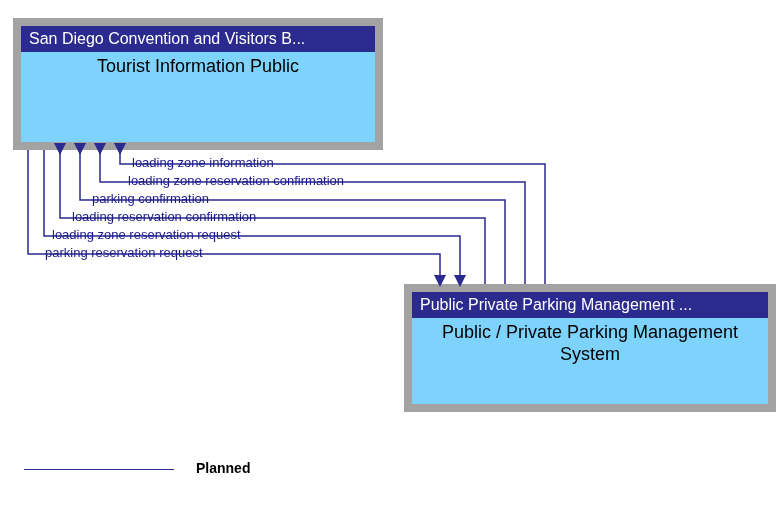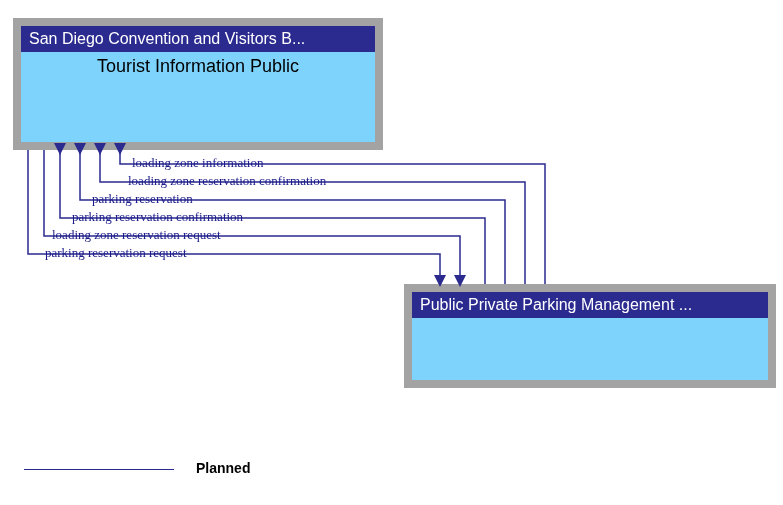--- a/index.html
+++ b/index.html
@@ -32,21 +32,20 @@
     text-align: center;
     font-size: 18px;
     padding: 4px 6px;
     line-height: 1.2;
   }
   .flow-label {
     position: absolute;
     font-size: 13px;
     color: #1a1a8a;
     white-space: nowrap;
-    font-family: Liberation Serif, serif;
   }
   .legend-line {
     position: absolute;
     height: 0;
     border-top: 1.5px solid #2a2a8f;
   }
   .legend-text {
     position: absolute;
     font-size: 14px;
     color: #000;
@@ -71,22 +70,23 @@
   }
 </style>
 </head>
 <body>
 
 <div class="box" style="left:13px; top:18px; width:370px; height:132px;">
   <div class="box-header">San Diego Convention and Visitors B...</div>
   <div class="box-body">Tourist Information Public</div>
 </div>
 
-<div class="box" style="left:404px; top:284px; width:372px; height:104px;">
+<div class="box" style="left:404px; top:284px; width:372px; height:128px;">
   <div class="box-header">Public Private Parking Management ...</div>
+  <div class="box-body">Public / Private Parking Management System</div>
 </div>
 
 <svg>
   <defs>
     <marker id="arrow" markerWidth="8" markerHeight="8" refX="6" refY="4" orient="auto">
       <path class="arrowhead" d="M0,0 L8,4 L0,8 Z"></path>
     </marker>
   </defs>
 
   <path d="M120,152 L120,164 L545,164 L545,284" marker-start="url(#arrow)"></path>
@@ -97,19 +97,19 @@
 
   <path d="M60,152 L60,218 L485,218 L485,284" marker-start="url(#arrow)"></path>
 
   <path d="M44,150 L44,236 L460,236 L460,284" marker-end="url(#arrow)"></path>
 
   <path d="M28,150 L28,254 L440,254 L440,284" marker-end="url(#arrow)"></path>
 </svg>
 
 <div class="flow-label" style="left:132px; top:155px;">loading zone information</div>
 <div class="flow-label" style="left:112px; top:173px;margin-left:16px;">loading zone reservation confirmation</div>
-<div class="flow-label" style="left:92px; top:191px;">parking reservation</div>
-<div class="flow-label" style="left:72px; top:209px;">parking reservation confirmation</div>
+<div class="flow-label" style="left:92px; top:191px;">parking confirmation</div>
+<div class="flow-label" style="left:72px; top:209px;">loading reservation confirmation</div>
 <div class="flow-label" style="left:52px; top:227px;">loading zone reservation request</div>
 <div class="flow-label" style="left:32px; top:245px;margin-left:13px;">parking reservation request</div>
 
 <div class="legend-line" style="left:24px; top:469px; width:150px;"></div>
 <div class="legend-text" style="left:196px; top:460px;">Planned</div>
 
 </body></html>

